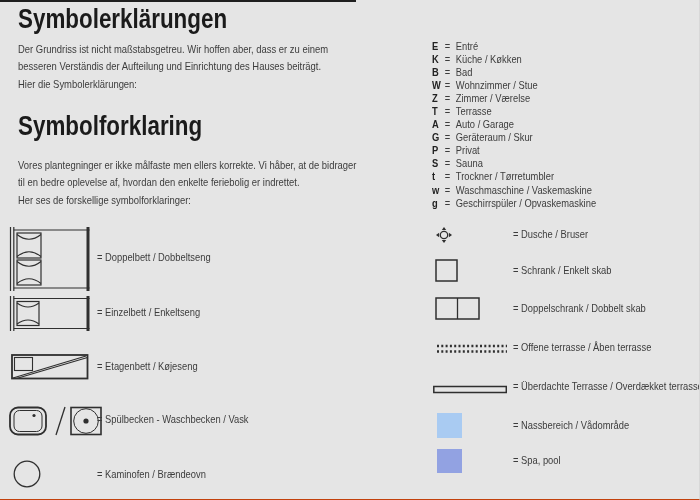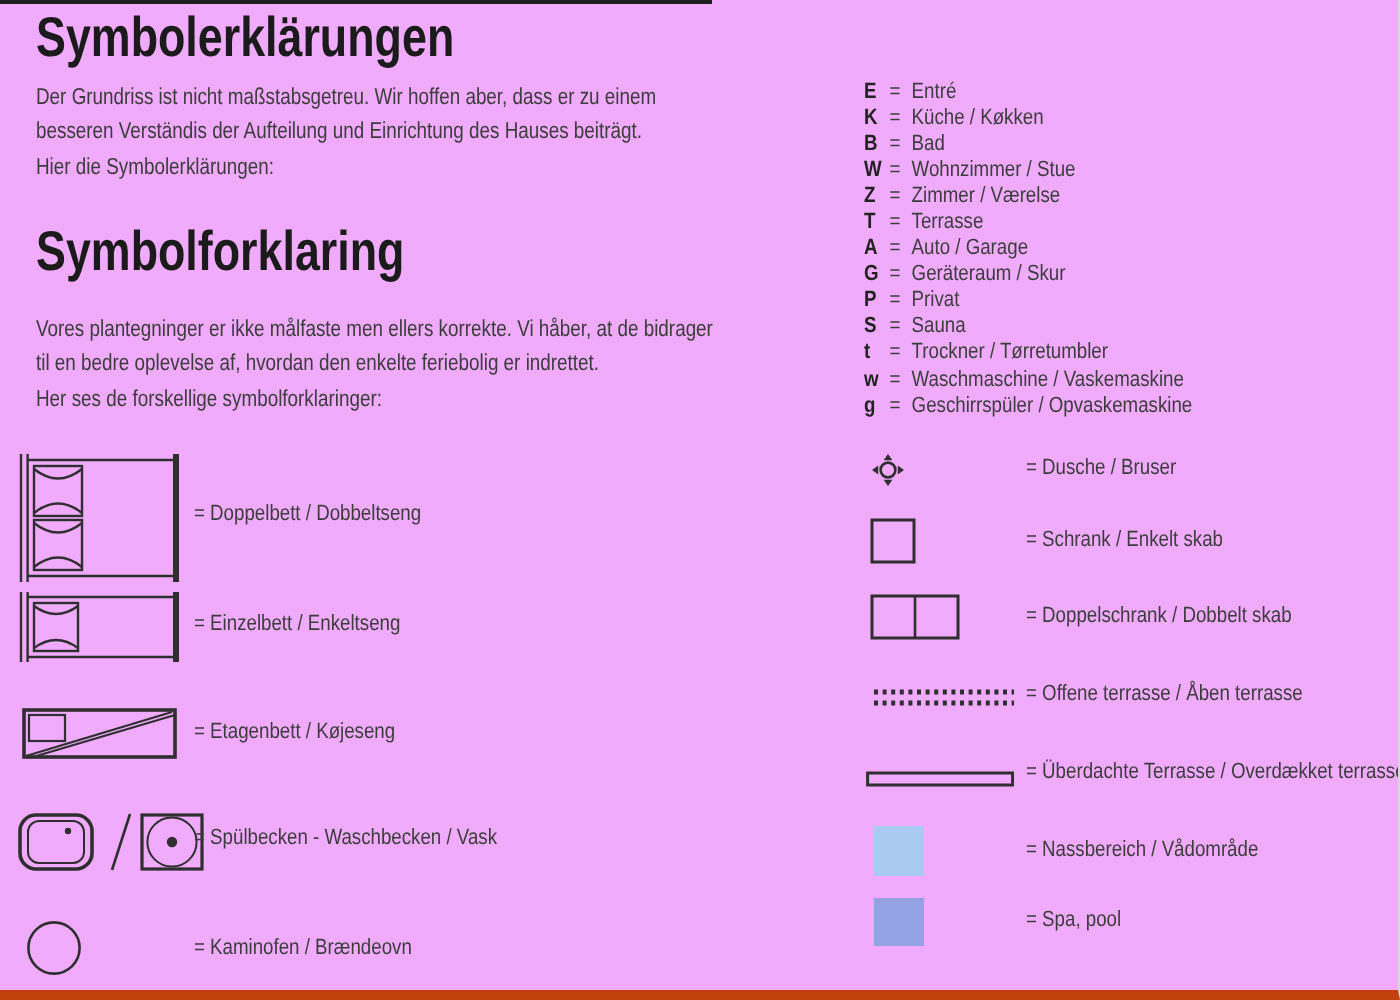--- a/index.html
+++ b/index.html
@@ -1,18 +1,18 @@
 <!DOCTYPE html>
 <html><head>
 <meta charset="utf-8">
 <style>
   html,body{margin:0;padding:0;background:#fff;}
-  .page{position:relative;width:700px;height:500px;background:#f0abfc;overflow:hidden;
+  .page{position:relative;width:700px;height:500px;background:#e5e5e5;overflow:hidden;
         font-family:"Liberation Sans",sans-serif;box-sizing:border-box;
-        border-right:1px solid #d8d8d8;border-bottom:5px solid #c2410c;}
+        border-right:1px solid #d8d8d8;border-bottom:1px solid #c2410c;}
   .topline{position:absolute;left:0;top:0;width:356px;height:2px;background:#1f1f1f;}
   .h{position:absolute;left:18px;margin:0;font-size:28px;line-height:30px;font-weight:700;
      color:#1b1b1b;transform:scaleX(0.8);transform-origin:0 0;white-space:nowrap;}
   .para{position:absolute;left:18px;transform:scaleX(0.82);transform-origin:0 0;color:#3c3c3c;}
   .pline{font-size:11.5px;line-height:17.3px;white-space:nowrap;}
   .abbr{position:absolute;left:432px;top:39px;transform:scaleX(0.85);transform-origin:0 0;color:#3c3c3c;}
   .arow{display:flex;height:13.1px;align-items:center;font-size:11px;white-space:nowrap;}
   .al{width:15px;font-weight:700;color:#222;}
   .ae{width:13px;}
   .lbl{position:absolute;font-size:11px;color:#3c3c3c;transform:scaleX(0.85);

